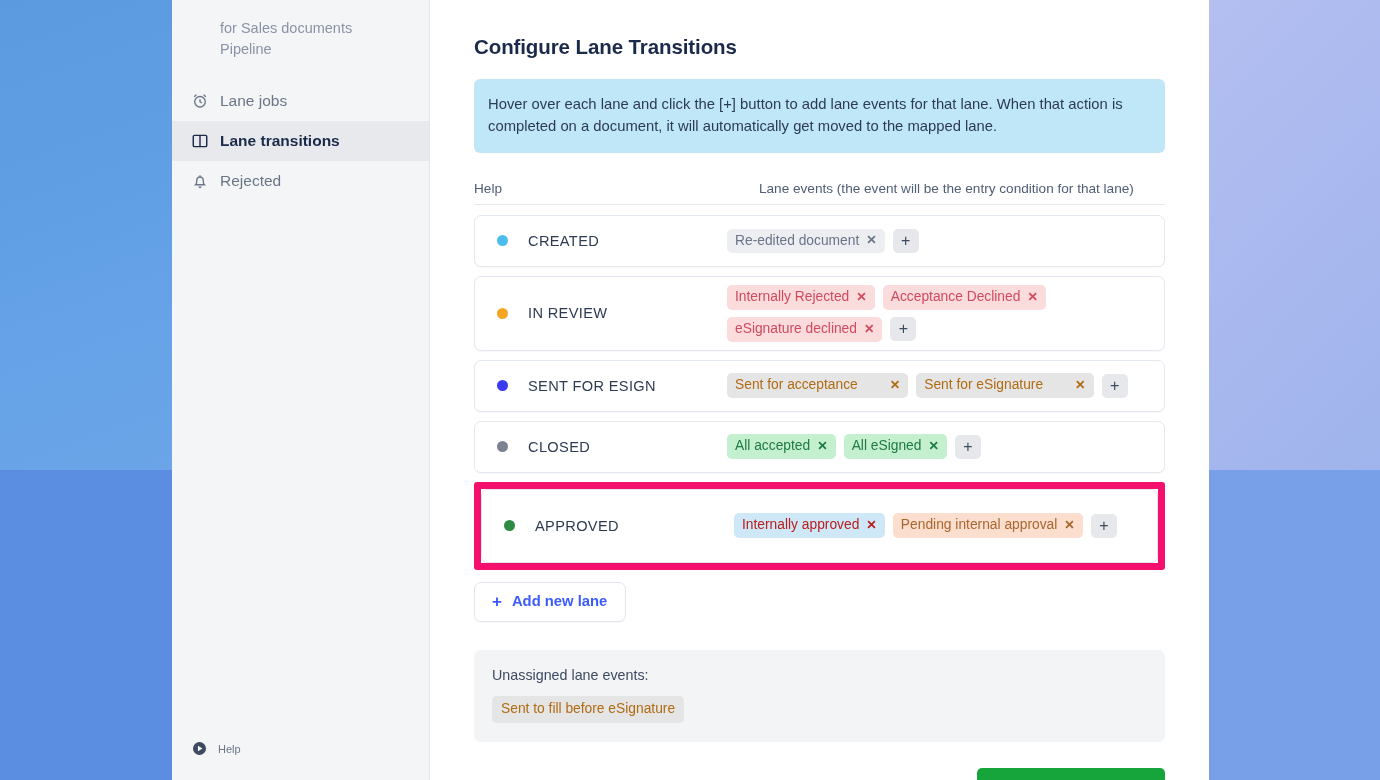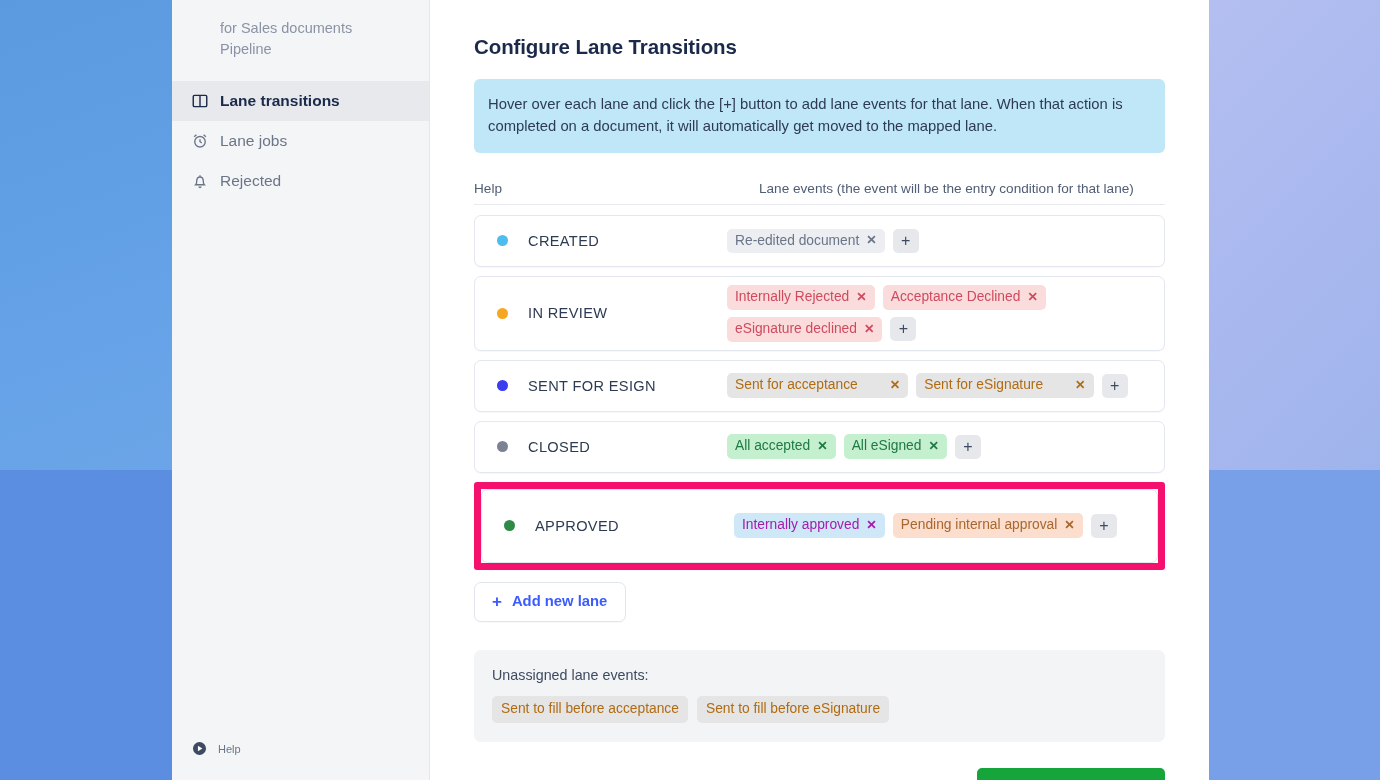--- a/index.html
+++ b/index.html
@@ -209,21 +209,21 @@
   }
   .tag-x {
     font-size: 12.5px;
     font-weight: bold;
     cursor: pointer;
   }
   .tag.gray   { background: #eceef2; color: #6b7588; }
   .tag.red    { background: #fbdcdc; color: #d04a5e; }
   .tag.orange { background: #e5e5e5; color: #b06b13; gap: 32px; }
   .tag.green  { background: #c5f0cf; color: #1e7a42; }
-  .tag.blue   { background: #cfe8f7; color: #a21caf; }
+  .tag.blue   { background: #cfe8f7; color: #b91c1c; }
   .tag.peach  { background: #fbdecd; color: #a9662f; }
 
   .add-tag-btn {
     display: inline-flex;
     align-items: center;
     justify-content: center;
     width: 26px; height: 24px;
     background: #e6e8ec;
     border-radius: 5px;
     color: #3d4a61;
@@ -310,40 +310,40 @@
   <div class="bg-right-bottom"></div>
 
   <div class="app-window">
 
     <aside class="sidebar">
       <div class="brand">
         <div class="brand-sub">for Sales documents Pipeline</div>
       </div>
 
       <nav class="nav">
-        <div class="nav-item active">
-          <span class="nav-icon">
-            <svg width="18" height="18" viewBox="0 0 24 24" fill="none" stroke="#1b2a4a" stroke-width="1.9">
-              <rect x="3" y="4.5" width="18" height="15" rx="1.6"></rect>
-              <line x1="12" y1="4.5" x2="12" y2="19.5"></line>
-            </svg>
-          </span>
-          <span>Lane transitions</span>
-        </div>
-
         <div class="nav-item">
           <span class="nav-icon">
             <svg width="18" height="18" viewBox="0 0 24 24" fill="none" stroke="#6b7588" stroke-width="1.8">
               <circle cx="12" cy="13" r="7"></circle>
               <path d="M12 9.8 L12 13 L14.4 14.6"></path>
               <path d="M4.2 6.3 L7.2 3.8"></path>
               <path d="M19.8 6.3 L16.8 3.8"></path>
             </svg>
           </span>
           <span>Lane jobs</span>
+        </div>
+
+        <div class="nav-item active">
+          <span class="nav-icon">
+            <svg width="18" height="18" viewBox="0 0 24 24" fill="none" stroke="#1b2a4a" stroke-width="1.9">
+              <rect x="3" y="4.5" width="18" height="15" rx="1.6"></rect>
+              <line x1="12" y1="4.5" x2="12" y2="19.5"></line>
+            </svg>
+          </span>
+          <span>Lane transitions</span>
         </div>
 
         <div class="nav-item">
           <span class="nav-icon">
             <svg width="18" height="18" viewBox="0 0 24 24" fill="none" stroke="#6b7588" stroke-width="1.8">
               <path d="M6.2 17 L17.8 17 C16.6 15.8 16.4 14.6 16.4 12.2 C16.4 8.6 14.6 6.6 12 6.6 C9.4 6.6 7.6 8.6 7.6 12.2 C7.6 14.6 7.4 15.8 6.2 17 Z"></path>
               <path d="M10.4 19.4 C10.8 20.2 11.4 20.6 12 20.6 C12.6 20.6 13.2 20.2 13.6 19.4"></path>
               <path d="M12 4.2 L12 6.4"></path>
             </svg>
           </span>
@@ -469,21 +469,20 @@
       </div>
 
       <div class="add-lane-btn">
         <span class="add-lane-plus">+</span>
         <span>Add new lane</span>
       </div>
 
       <div class="unassigned">
         <div class="unassigned-label">Unassigned lane events:</div>
         <div class="unassigned-tags">
-          <span class="tag orange">Sent to fill before acceptance</span>
           <span class="tag orange">Sent to fill before eSignature</span>
         </div>
       </div>
 
       <div class="footer-actions">
         <button class="save-btn">Save lane tansitions</button>
       </div>
     </main>
 
   </div>

